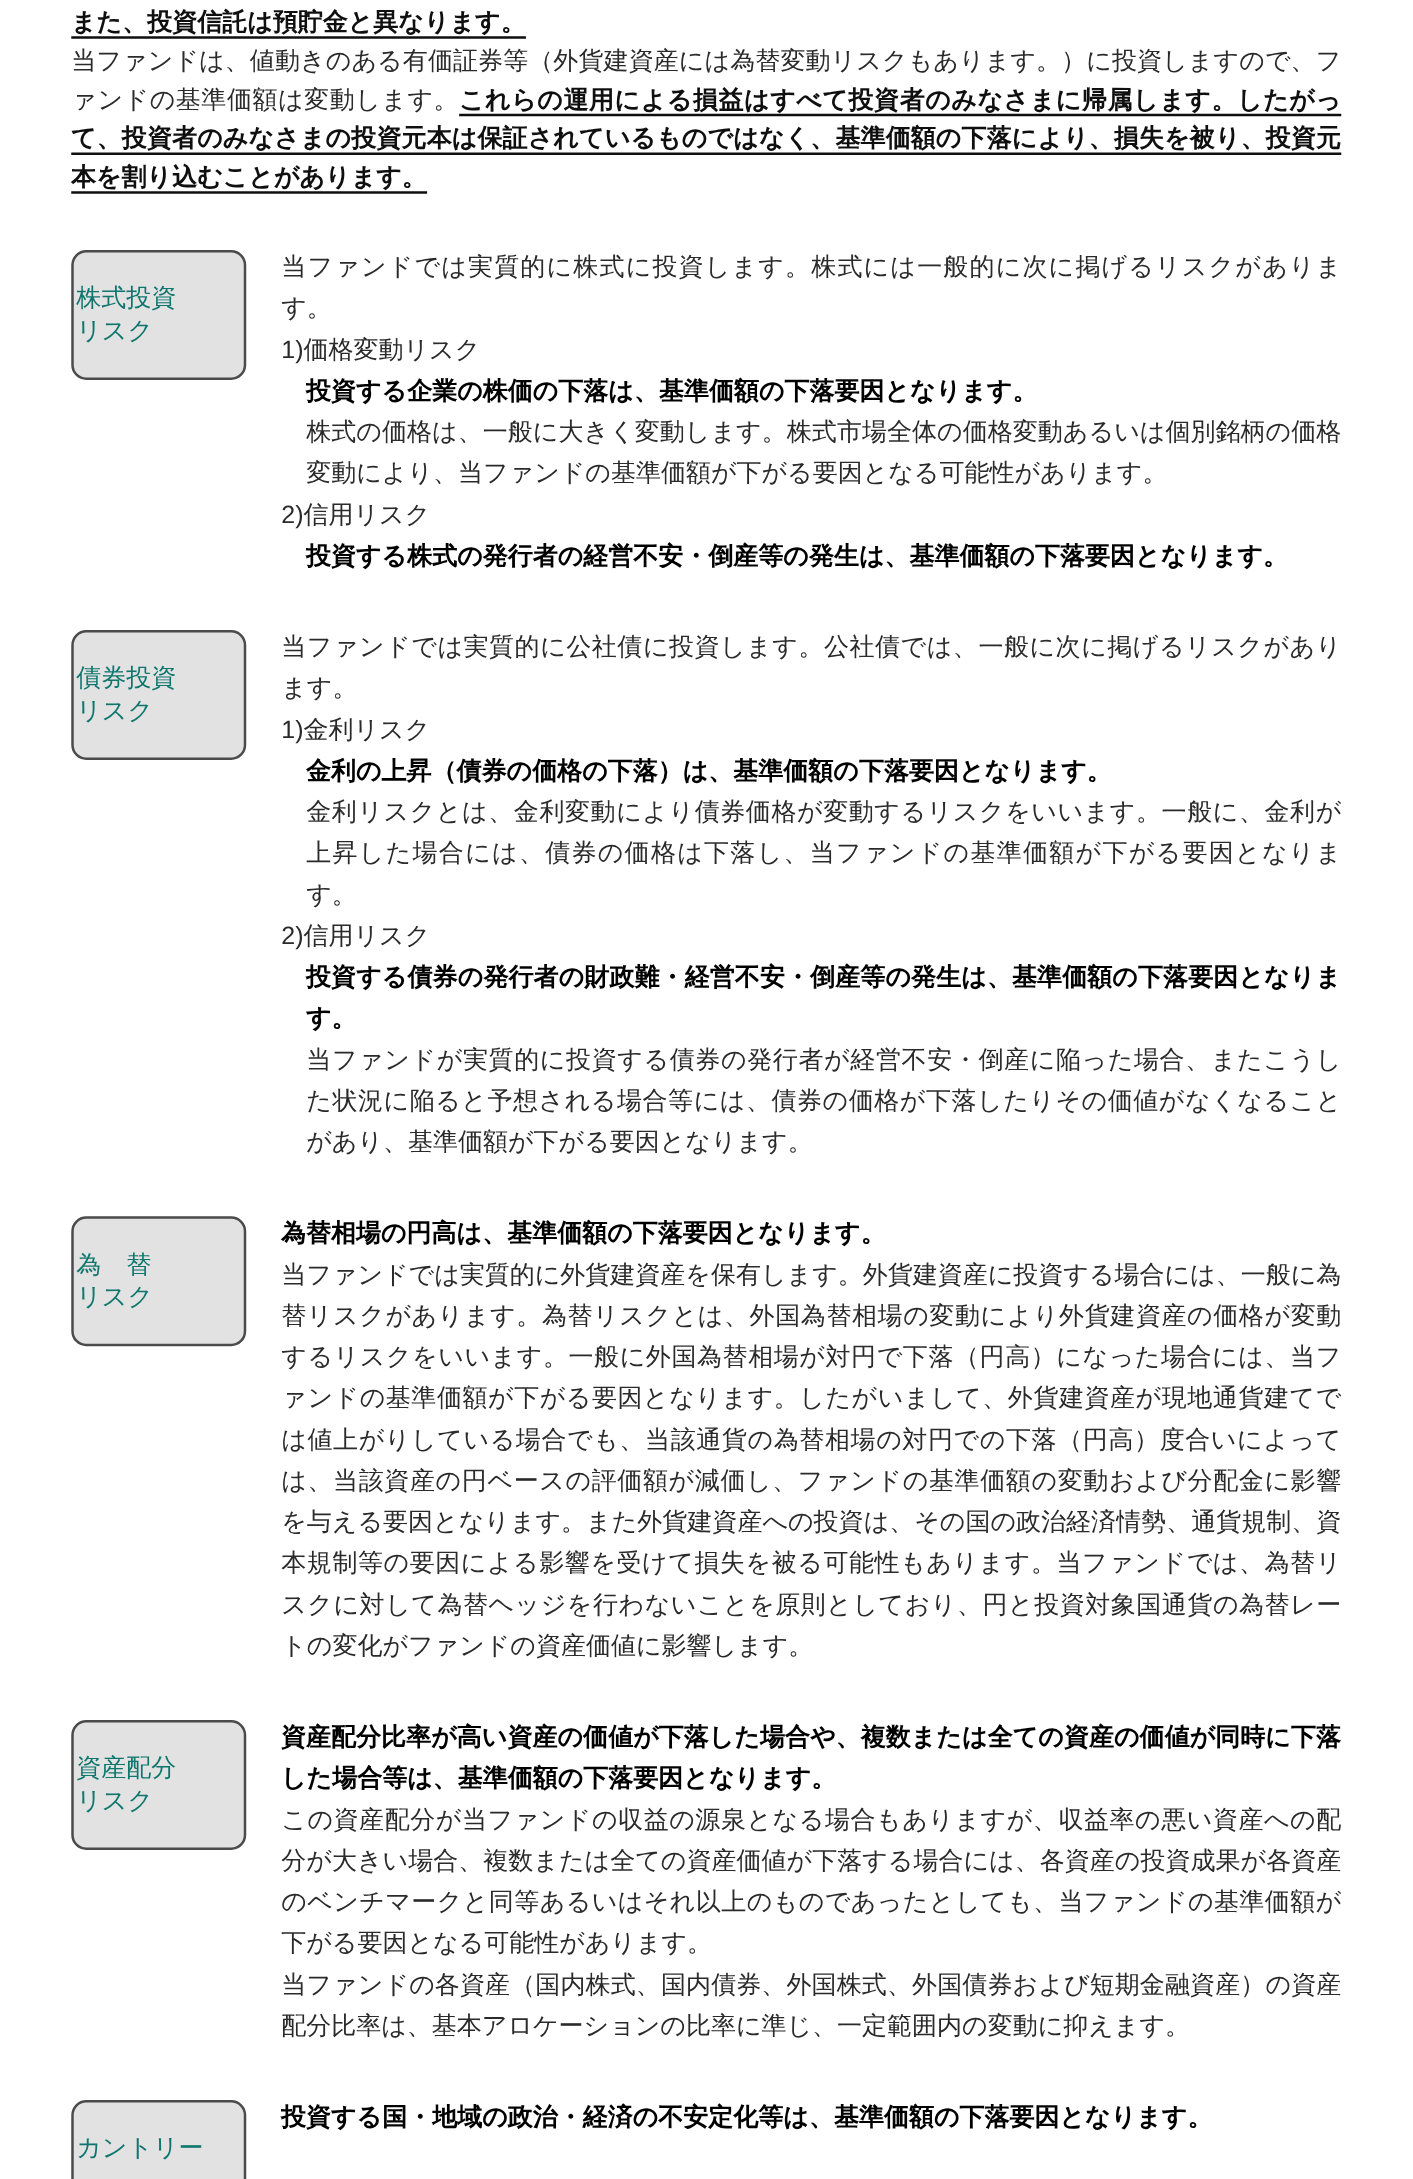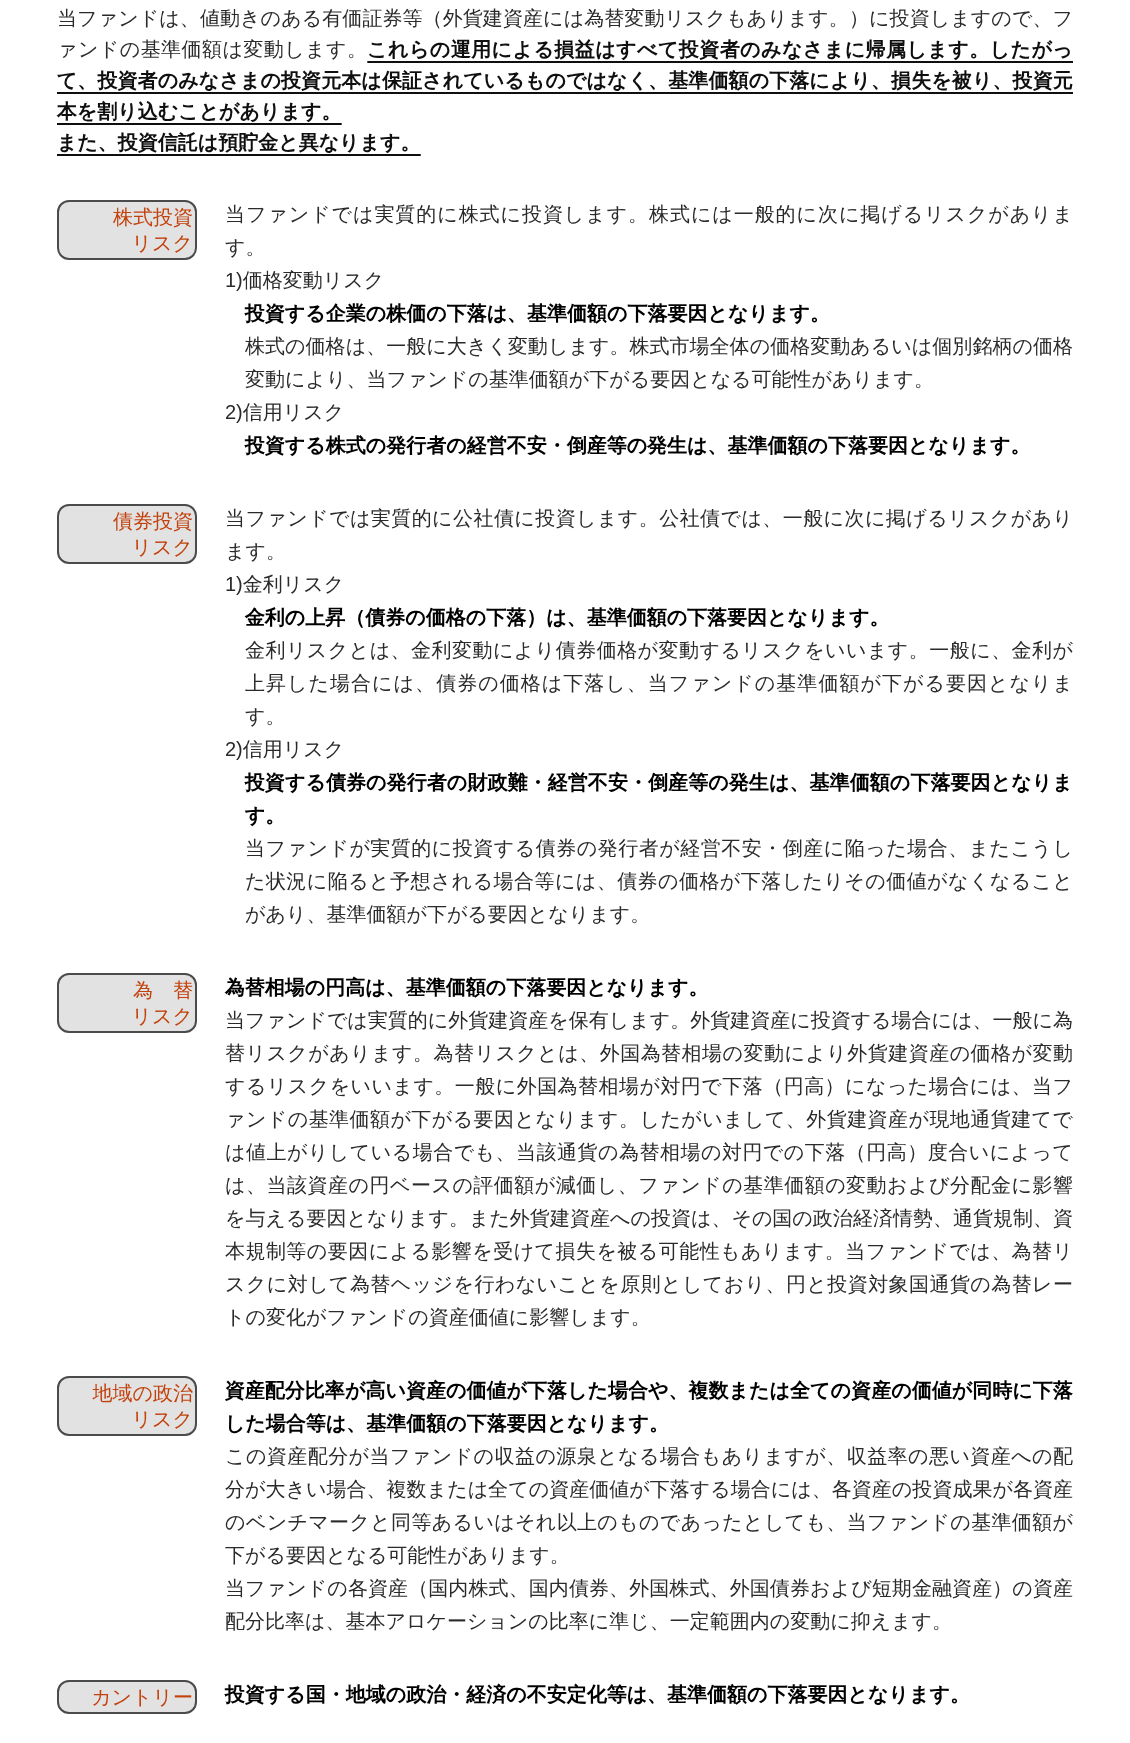--- a/index.html
+++ b/index.html
@@ -30,47 +30,47 @@
   .risk-section {
     display: flex;
     align-items: flex-start;
     margin-top: 40px;
   }
   .label-box {
     flex: 0 0 132px;
     border: 2px solid #4b4b4b;
     border-radius: 12px;
     background: #e2e2e2;
-    text-align: right;
-    padding: 2px 2px;
+    text-align: left;
+    padding: 24px 2px;
     font-size: 20px;
     line-height: 26px;
-    color: #c2410c;
+    color: #0f766e;
     margin-top: 2px;
   }
   .label-box .label-line { display: block; }
 
   .content {
     flex: 1;
     margin-left: 28px;
     font-size: 20px;
     line-height: 33px;
     color: #2a2a2a;
   }
   .content p { margin: 0; text-align: justify; }
   .content .bold { font-weight: 700; color: #000000; }
   .content .indent { margin-left: 20px; }
 </style>
 </head>
 <body>
 
 <div class="page">
 
+  <p class="intro"><span class="em">また、投資信託は預貯金と異なります。</span></p>
   <p class="intro"><span>当ファンドは、値動きのある有価証券等（外貨建資産には為替変動リスクもあります。）に投資しますので、ファンドの基準価額は変動します。</span><span class="em">これらの運用による損益はすべて投資者のみなさまに帰属します。したがって、投資者のみなさまの投資元本は保証されているものではなく、基準価額の下落により、損失を被り、投資元本を割り込むことがあります。</span></p>
-  <p class="intro"><span class="em">また、投資信託は預貯金と異なります。</span></p>
 
   <section class="risk-section">
     <div class="label-box">
       <span class="label-line">株式投資</span>
       <span class="label-line">リスク</span>
     </div>
     <div class="content">
       <p>当ファンドでは実質的に株式に投資します。株式には一般的に次に掲げるリスクがあります。</p>
       <p>1)価格変動リスク</p>
       <p class="bold indent">投資する企業の株価の下落は、基準価額の下落要因となります。</p>
@@ -102,21 +102,21 @@
       <span class="label-line">リスク</span>
     </div>
     <div class="content">
       <p class="bold">為替相場の円高は、基準価額の下落要因となります。</p>
       <p>当ファンドでは実質的に外貨建資産を保有します。外貨建資産に投資する場合には、一般に為替リスクがあります。為替リスクとは、外国為替相場の変動により外貨建資産の価格が変動するリスクをいいます。一般に外国為替相場が対円で下落（円高）になった場合には、当ファンドの基準価額が下がる要因となります。したがいまして、外貨建資産が現地通貨建てでは値上がりしている場合でも、当該通貨の為替相場の対円での下落（円高）度合いによっては、当該資産の円ベースの評価額が減価し、ファンドの基準価額の変動および分配金に影響を与える要因となります。また外貨建資産への投資は、その国の政治経済情勢、通貨規制、資本規制等の要因による影響を受けて損失を被る可能性もあります。当ファンドでは、為替リスクに対して為替ヘッジを行わないことを原則としており、円と投資対象国通貨の為替レートの変化がファンドの資産価値に影響します。</p>
     </div>
   </section>
 
   <section class="risk-section">
     <div class="label-box">
-      <span class="label-line">地域の政治</span>
+      <span class="label-line">資産配分</span>
       <span class="label-line">リスク</span>
     </div>
     <div class="content">
       <p class="bold">資産配分比率が高い資産の価値が下落した場合や、複数または全ての資産の価値が同時に下落した場合等は、基準価額の下落要因となります。</p>
       <p>この資産配分が当ファンドの収益の源泉となる場合もありますが、収益率の悪い資産への配分が大きい場合、複数または全ての資産価値が下落する場合には、各資産の投資成果が各資産のベンチマークと同等あるいはそれ以上のものであったとしても、当ファンドの基準価額が下がる要因となる可能性があります。</p>
       <p>当ファンドの各資産（国内株式、国内債券、外国株式、外国債券および短期金融資産）の資産配分比率は、基本アロケーションの比率に準じ、一定範囲内の変動に抑えます。</p>
     </div>
   </section>
 
   <section class="risk-section">

